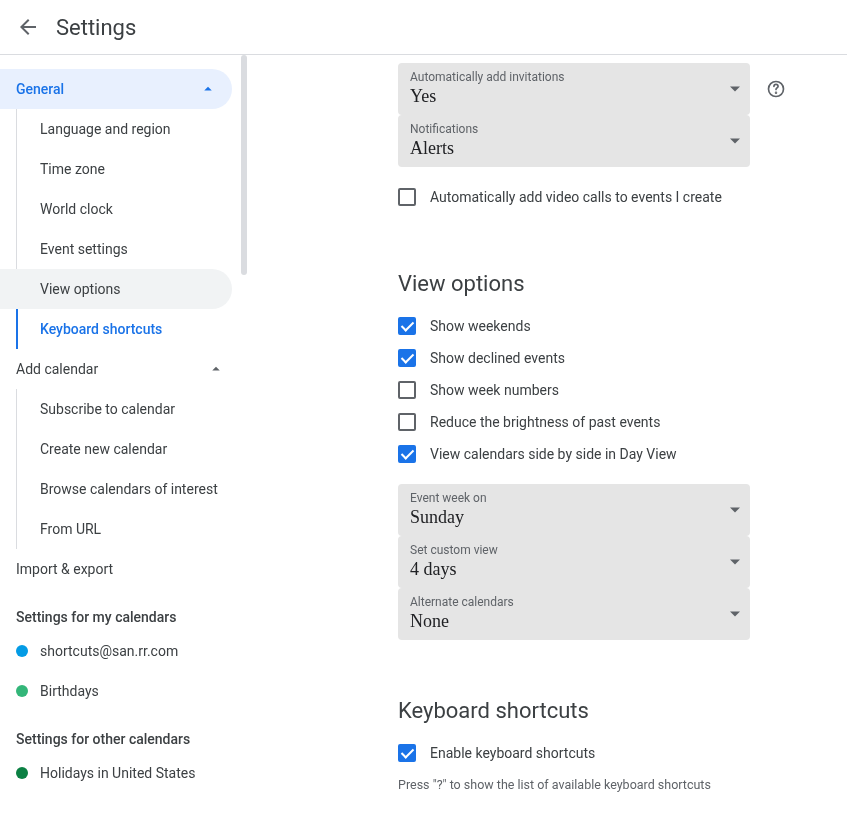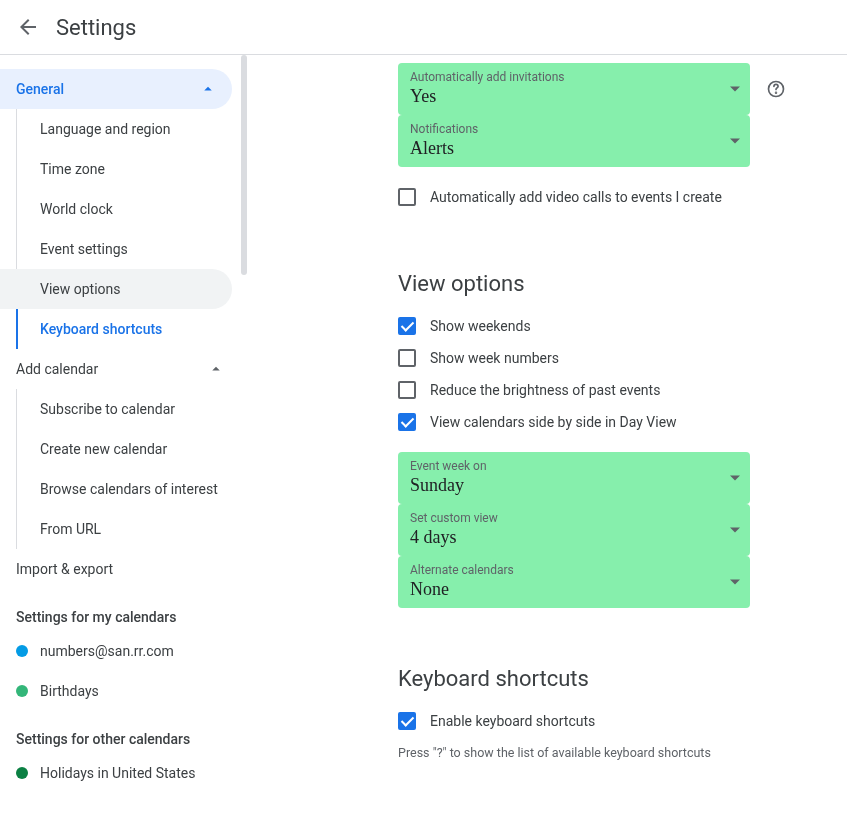--- a/index.html
+++ b/index.html
@@ -21,21 +21,21 @@
   .nav-sub::before { content:''; position:absolute; left:16px; top:0; bottom:0; width:1px; background:#dadce0;}
   .nav-item { height:40px; display:flex; align-items:center; padding-left:40px; font-size:14px; color:#3c4043; cursor:pointer; border-radius:0 20px 20px 0; margin-right:8px; position:relative;}
   .nav-item.hover { background:#f1f3f4;}
   .nav-item.active { color:#1a73e8; font-weight:500;}
   .nav-item.active::before { content:''; position:absolute; left:16px; top:0; bottom:0; width:2px; background:#1a73e8;}
   .nav-top { height:40px; display:flex; align-items:center; justify-content:space-between; padding:0 14px 0 16px; font-size:14px; color:#3c4043; cursor:pointer;}
   .section-title { font-size:14px; font-weight:500; color:#3c4043; padding:20px 16px 6px 16px;}
   .cal-item { height:40px; display:flex; align-items:center; padding-left:16px; font-size:14px; color:#3c4043; cursor:pointer;}
   .dot { width:12px; height:12px; border-radius:50%; margin-right:12px; flex-shrink:0;}
   .main { flex:1; overflow-y:auto; padding:0 0 0 150px; }
-  .select { width:352px; height:52px; background:#86efac; border-radius:4px; padding:6px 12px 6px 12px; position:relative; margin-bottom:0; cursor:pointer;}
+  .select { width:352px; height:52px; background:#e5e5e5; border-radius:4px; padding:6px 12px 6px 12px; position:relative; margin-bottom:0; cursor:pointer;}
   .select + .select { margin-top:0;}
   .select-label { font-size:12px; color:#5f6368; line-height:16px;}
   .select-value { font-size:18px; color:#202124; line-height:22px;font-family:Liberation Serif, serif;}
   .select-arrow { position:absolute; right:10px; top:50%; transform:translateY(-50%); width:0; height:0; border-left:5px solid transparent; border-right:5px solid transparent; border-top:5px solid #5f6368;}
   .select-row { display:flex; align-items:center; gap:14px; }
   .help-icon { width:24px; height:24px; color:#5f6368; display:flex; align-items:center; justify-content:center; cursor:pointer;}
   .help-icon svg{width:20px;height:20px;}
   .check-row { display:flex; align-items:center; height:32px; margin:0; }
   .checkbox { width:18px; height:18px; border:2px solid #5f6368; border-radius:2px; margin-right:14px; flex-shrink:0; position:relative; cursor:pointer;}
   .checkbox.checked { background:#1a73e8; border-color:#1a73e8;}
@@ -115,21 +115,21 @@
             </div>
       </div>
 
       <div class="nav-top">
         <span>Import &amp; export</span>
       </div>
 
       <div class="section-title">Settings for my calendars</div>
       <div class="cal-item">
         <span class="dot" style="background:#039be5"></span>
-        <span>numbers@san.rr.com</span>
+        <span>shortcuts@san.rr.com</span>
       </div>
       <div class="cal-item">
         <span class="dot" style="background:#33b679"></span>
         <span>Birthdays</span>
       </div>
 
       <div class="section-title">Settings for other calendars</div>
       <div class="cal-item">
         <span class="dot" style="background:#0b8043"></span>
         <span>Holidays in United States</span>
@@ -167,20 +167,24 @@
       <div class="checkbox"></div>
       <div class="check-label">Automatically add video calls to events I create</div>
     </div>
 
     <div class="section-h">View options</div>
     <div class="check-row">
       <div class="checkbox checked"></div>
       <div class="check-label">Show weekends</div>
     </div>
     <div class="check-row">
+      <div class="checkbox checked"></div>
+      <div class="check-label">Show declined events</div>
+    </div>
+    <div class="check-row">
       <div class="checkbox"></div>
       <div class="check-label">Show week numbers</div>
     </div>
     <div class="check-row">
       <div class="checkbox"></div>
       <div class="check-label">Reduce the brightness of past events</div>
     </div>
     <div class="check-row">
       <div class="checkbox checked"></div>
       <div class="check-label">View calendars side by side in Day View</div>

